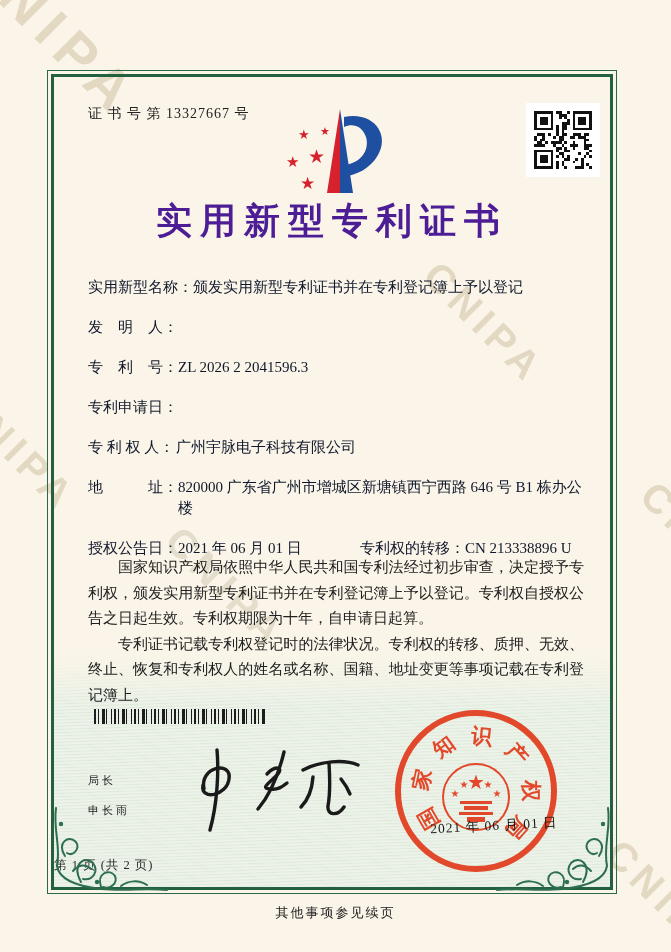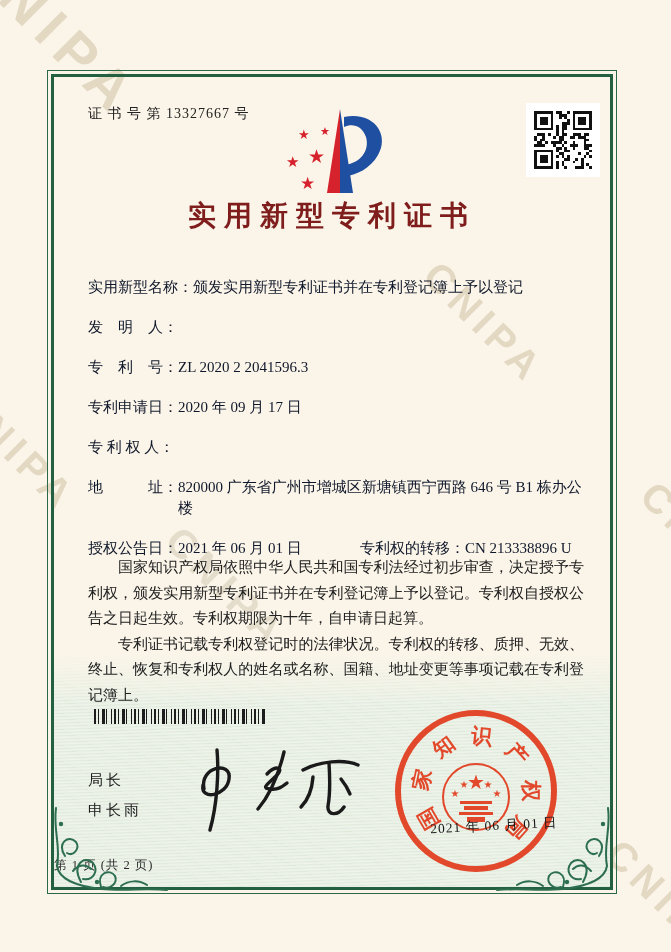--- a/index.html
+++ b/index.html
@@ -28,21 +28,21 @@
   .band::before { content:""; position:absolute; left:0; right:0; top:0; height:52px;
           background:linear-gradient(#fbf5e9,rgba(251,245,233,0)); }
 
   .cert-no { position:absolute; left:34px; top:28px; font-size:14px; letter-spacing:1px; color:#222; }
 
   .logo { position:absolute; left:224px; top:24px; width:124px; height:98px; }
   .qr-pad { position:absolute; left:472px; top:26px; width:74px; height:74px; background:#fff;
             display:flex; align-items:center; justify-content:center; }
 
   .title { position:absolute; left:0; right:0; top:120px; text-align:center;
-           font-size:28px; font-weight:bold; letter-spacing:8px; color:#7f1d1d; }
+           font-size:36px; font-weight:bold; letter-spacing:8px; color:#4c1d95; }
 
   .fields { position:absolute; left:34px; right:26px; top:200px; font-size:15px; color:#0f172a; }
   .frow { display:flex; margin-bottom:19px; line-height:21px; }
   .flabel { flex:0 0 88px; white-space:nowrap; }
   .fvalue { flex:1; }
   .frow-grant { display:flex; }
   .grant-pair1 { display:flex; flex:0 0 272px; }
   .grant-pair2 { display:flex; flex:1; }
   .grant-pair2 .flabel { flex:0 0 94px; }
 
@@ -51,21 +51,21 @@
   .body-text p { text-indent:2em; line-height:25.5px; text-align:justify; }
 
   .barcode { position:absolute; left:40px; top:632px; width:172px; height:15px;
     background:repeating-linear-gradient(90deg,
       #1c1c1c 0 2px, transparent 2px 4px,
       #1c1c1c 4px 5px, transparent 5px 8px,
       #1c1c1c 8px 11px, transparent 11px 12px,
       #1c1c1c 12px 13px, transparent 13px 17px,
       #1c1c1c 17px 18px, transparent 18px 20px); }
 
-  .signer { position:absolute; left:34px; top:688px; font-size:15px; color:#1b1b1b;
+  .signer { position:absolute; left:34px; top:688px; font-size:11px; color:#1b1b1b;
             letter-spacing:3px; line-height:30px; }
   .signature { position:absolute; left:118px; top:666px; width:214px; height:92px; }
 
   .seal-wrap { position:absolute; left:334px; top:626px; width:176px; height:176px; }
   .seal-date { position:absolute; left:352px; top:740px; width:176px; text-align:center;
                font-size:13.5px; color:#161616; transform:rotate(-3deg); letter-spacing:1px; z-index:3; }
 
   .page-num { position:absolute; left:0; right:0; bottom:13px; text-align:left;
               font-size:12.5px; color:#2a2a2a; letter-spacing:1px; }
 
@@ -325,28 +325,28 @@
       <div class="fields">
         <div class="frow">
           <span class="flabel">实用新型名称：</span>
           <span class="fvalue">颁发实用新型专利证书并在专利登记簿上予以登记</span>
         </div>
         <div class="frow">
           <span class="flabel">发　明　人：</span>
         </div>
         <div class="frow">
           <span class="flabel">专　利　号：</span>
-          <span class="fvalue">ZL 2020 2 2041596.3</span>
+          <span class="fvalue">ZL 2026 2 2041596.3</span>
         </div>
         <div class="frow">
           <span class="flabel">专利申请日：</span>
-          <span class="fvalue">2020 年 09 月 17 日</span>
         </div>
         <div class="frow">
           <span class="flabel">专 利 权 人：</span>
+          <span class="fvalue">广州宇脉电子科技有限公司</span>
         </div>
         <div class="frow">
           <span class="flabel">地　　　址：</span>
           <span class="fvalue" style="max-width:432px">820000 广东省广州市增城区新塘镇西宁西路 646 号 B1 栋办公楼</span>
         </div>
         <div class="frow frow-grant">
           <span class="grant-pair1">
             <span class="flabel">授权公告日：</span>
             <span>2021 年 06 月 01 日</span>
           </span>
@@ -427,14 +427,15 @@
         <path d="M50,93 C45,79 59,74 64,82 C67,89 59,96 52,93"></path>
         <path d="M22,77 C28,70 35,70 40,75"></path>
         <path d="M70,92 C78,86 88,86 96,91"></path>
         <circle cx="10" cy="30" r="2.2" fill="#2c6e4e" stroke="none"></circle>
         <circle cx="46" cy="88" r="2.2" fill="#2c6e4e" stroke="none"></circle>
       </svg>
 
     </div>
   </div>
 
+  <div class="extra-note">其他事项参见续页</div>
 
 </div>
 
 </body></html>

